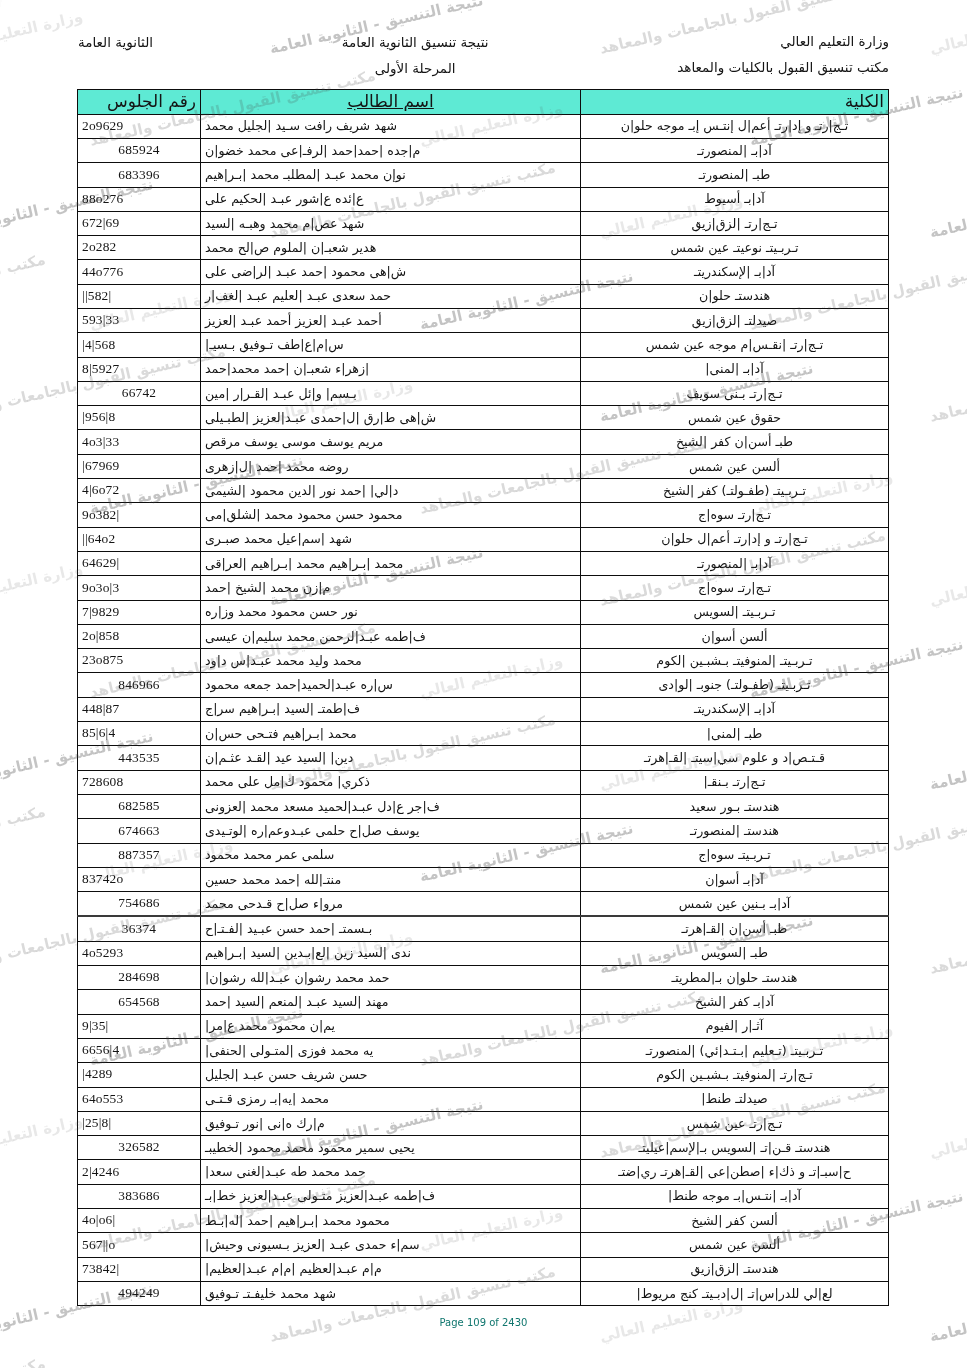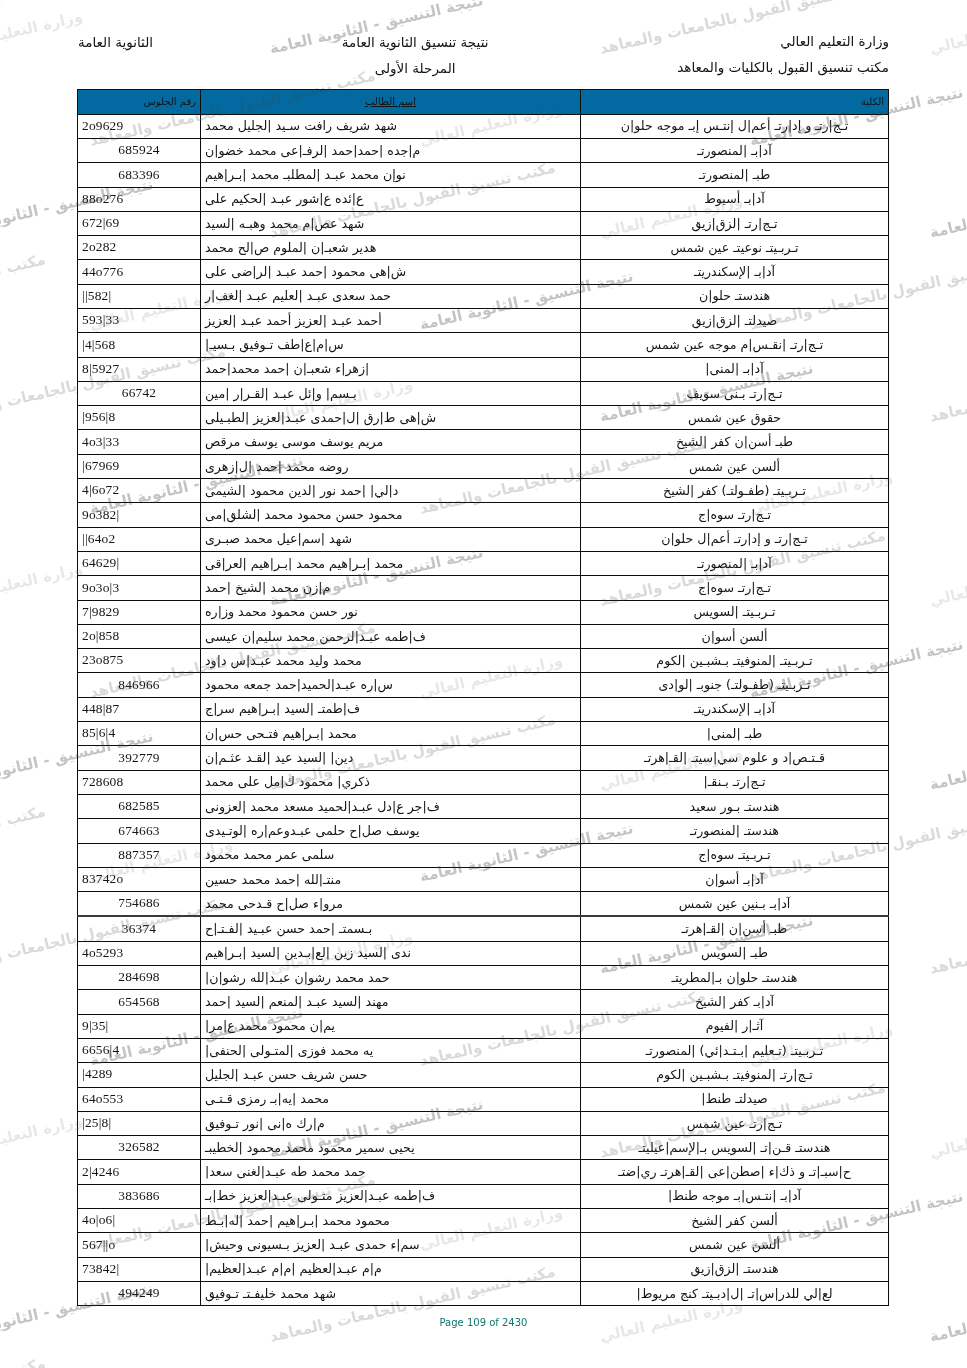--- a/index.html
+++ b/index.html
@@ -50,24 +50,24 @@
     border:1px solid #0d0d0d;
     padding:0 4px;
     height:23.3px;
     line-height:1.1;
     overflow:hidden;
     white-space:nowrap;
     vertical-align:middle;
     background:transparent;
   }
   table.results thead th{
-    background:#0369a1;
+    background:#5eead4;
     font-weight:normal;
     height:24px;
-    font-size:10px;
+    font-size:17px;
   }
   
   col.c-faculty{width:308px;}
   col.c-name{width:380px;}
   col.c-seat{width:123px;}
 
   th.th-faculty{text-align:right;}
   th.th-name{text-align:center;text-decoration:underline;}
   th.th-seat{text-align:right;}
 
@@ -287,21 +287,21 @@
             <td class="seat">448|87</td>
           </tr>
           <tr>
             <td class="faculty">طبـ |لمنى|</td>
             <td class="name">محمد |بـر|هيم فتـحى حس|ن</td>
             <td class="seat">85|6|4</td>
           </tr>
           <tr>
             <td class="faculty">قـتـص|د و علوم سي|سيتـ |لقـ|هرتـ</td>
             <td class="name">دين| |لسيد عيد |لقـد عثـم|ن</td>
-            <td class="seat right-al">392779</td>
+            <td class="seat right-al">443535</td>
           </tr>
           <tr>
             <td class="faculty">تـج|رتـ بـنقـ|</td>
             <td class="name">ذكري| محمود ك|مل على محمد</td>
             <td class="seat">728608</td>
           </tr>
           <tr>
             <td class="faculty">هندستـ بـور سعيد</td>
             <td class="name">ف|جر ع|دل عبـد|لحميد مسعد محمد |لعزونى</td>
             <td class="seat right-al">682585</td>

